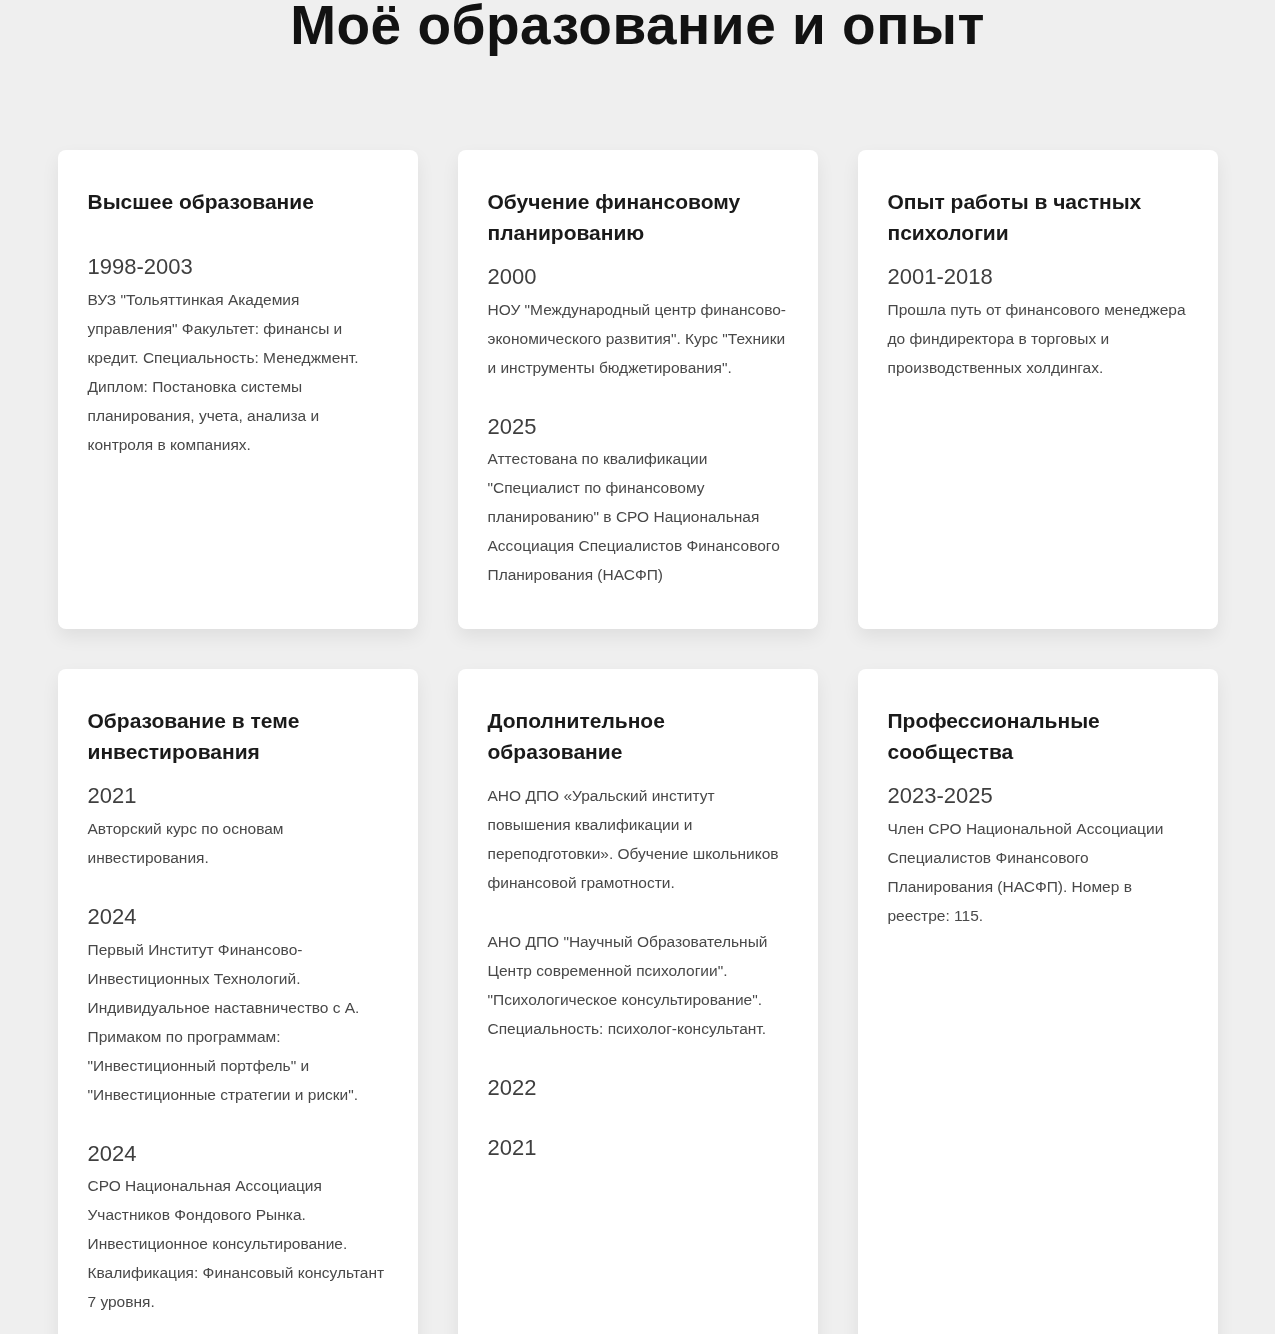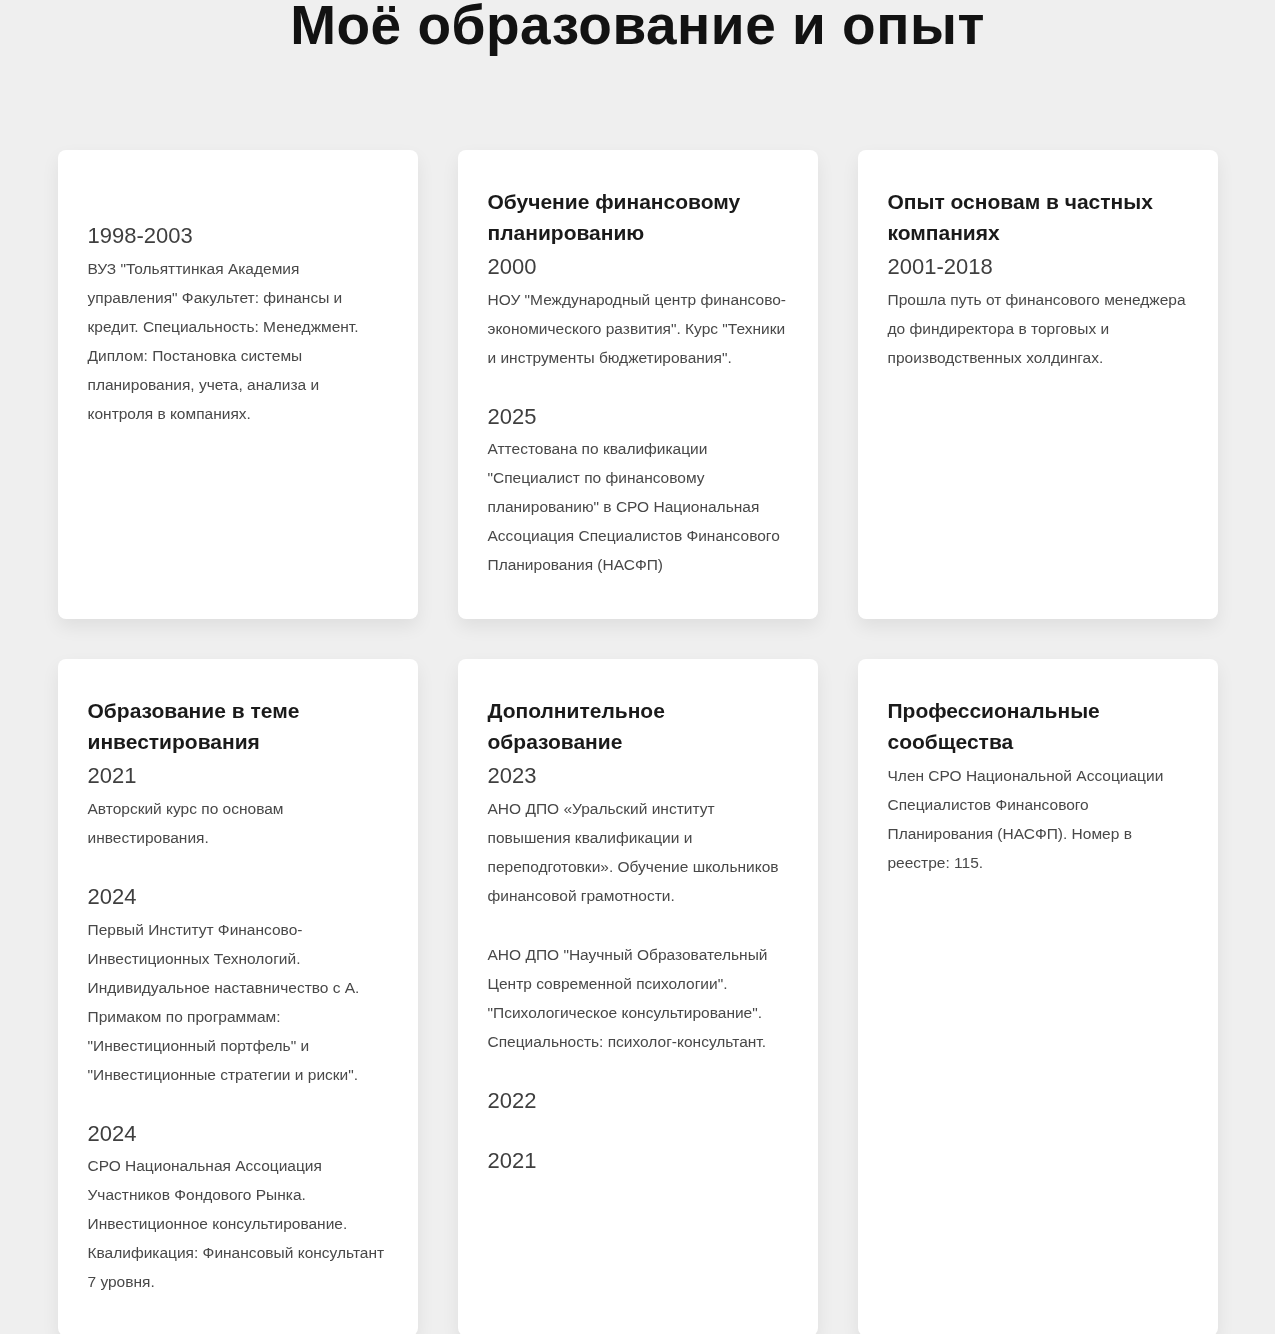--- a/index.html
+++ b/index.html
@@ -43,21 +43,21 @@
     padding: 36px 30px 40px 30px;
   }
 
   .card-title {
     font-size: 21px;
     font-weight: 700;
     line-height: 31px;
     color: #1a1a1a;
   }
 
-  .entries { margin-top: 4px; }
+  .entries { margin-top: 14px; }
 
   .entry { margin-top: 30px; }
   .entries .entry:first-child { margin-top: 4px; }
   .entries.gap-lg .entry:first-child { margin-top: 35px; }
 
   .entry-year {
     font-size: 22px;
     font-weight: 400;
     line-height: 1.35;
     color: #3f3f3f;
@@ -72,20 +72,21 @@
   }
 </style>
 </head>
 <body>
 
 <h1 class="page-title">Моё образование и опыт</h1>
 
 <div class="cards-grid">
 
   <section class="card">
+    <h3 class="card-title">Высшее образование</h3>
     <div class="entries gap-lg">
       <div class="entry">
         <div class="entry-year">1998-2003</div>
         <div class="entry-text">ВУЗ "Тольяттинкая Академия управления" Факультет: финансы и кредит. Специальность: Менеджмент. Диплом: Постановка системы планирования, учета, анализа и контроля в компаниях.</div>
       </div>
     </div>
   </section>
 
   <section class="card">
     <h3 class="card-title">Обучение финансовому планированию</h3>
@@ -95,21 +96,21 @@
         <div class="entry-text">НОУ "Международный центр финансово-экономического развития". Курс "Техники и инструменты бюджетирования".</div>
       </div>
       <div class="entry">
         <div class="entry-year">2025</div>
         <div class="entry-text">Аттестована по квалификации "Специалист по финансовому планированию" в СРО Национальная Ассоциация Специалистов Финансового Планирования (НАСФП)</div>
       </div>
     </div>
   </section>
 
   <section class="card">
-    <h3 class="card-title">Опыт основам в частных компаниях</h3>
+    <h3 class="card-title">Опыт работы в частных психологии</h3>
     <div class="entries">
       <div class="entry">
         <div class="entry-year">2001-2018</div>
         <div class="entry-text">Прошла путь от финансового менеджера до финдиректора в торговых и производственных холдингах.</div>
       </div>
     </div>
   </section>
 
   <section class="card">
     <h3 class="card-title">Образование в теме инвестирования</h3>
@@ -126,38 +127,38 @@
         <div class="entry-year">2024</div>
         <div class="entry-text">СРО Национальная Ассоциация Участников Фондового Рынка. Инвестиционное консультирование. Квалификация: Финансовый консультант 7 уровня.</div>
       </div>
     </div>
   </section>
 
   <section class="card">
     <h3 class="card-title">Дополнительное образование</h3>
     <div class="entries">
       <div class="entry">
-        <div class="entry-year">2023</div>
         <div class="entry-text">АНО ДПО «Уральский институт повышения квалификации и переподготовки». Обучение школьников финансовой грамотности.</div>
       </div>
       <div class="entry">
         <div class="entry-text">АНО ДПО "Научный Образовательный Центр современной психологии". "Психологическое консультирование". Специальность: психолог-консультант.</div>
       </div>
       <div class="entry">
         <div class="entry-year">2022</div>
       </div>
       <div class="entry">
         <div class="entry-year">2021</div>
 
       </div>
     </div>
   </section>
 
   <section class="card">
     <h3 class="card-title">Профессиональные сообщества</h3>
     <div class="entries">
       <div class="entry">
+        <div class="entry-year">2023-2025</div>
         <div class="entry-text">Член СРО Национальной Ассоциации Специалистов Финансового Планирования (НАСФП). Номер в реестре: 115.</div>
       </div>
     </div>
   </section>
 
 </div>
 
 </body></html>

